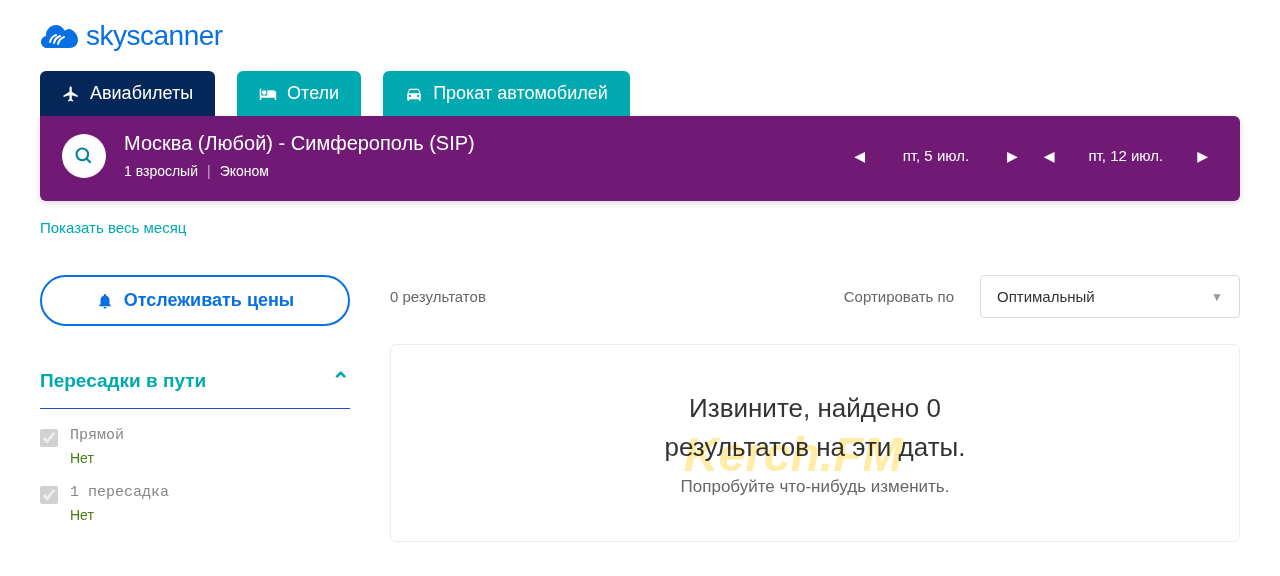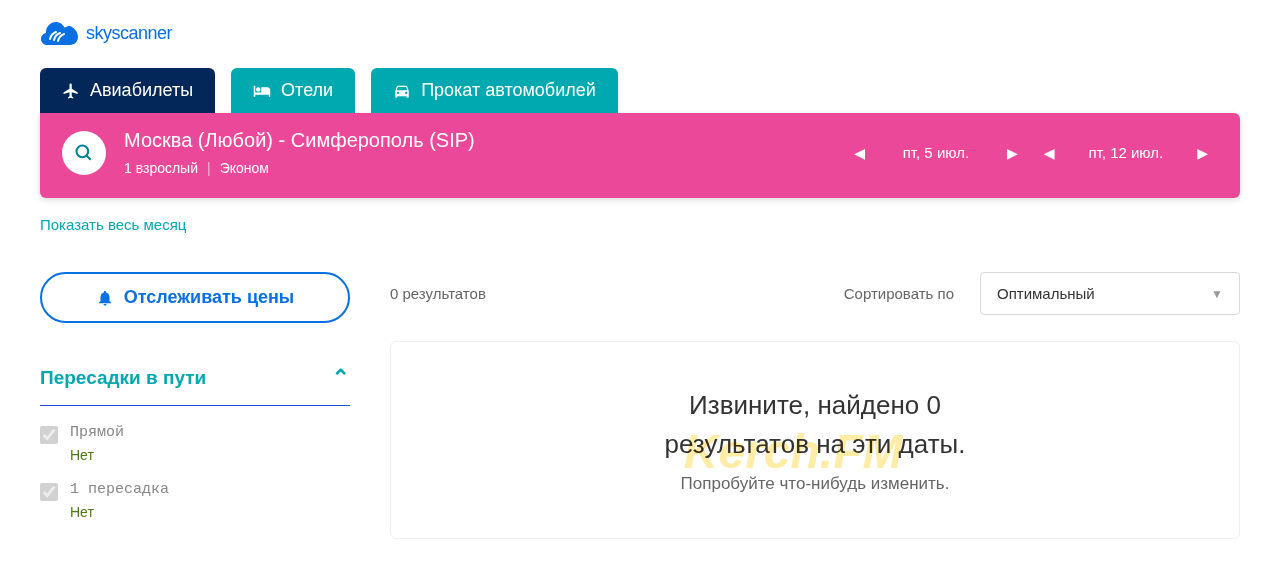--- a/index.html
+++ b/index.html
@@ -1,28 +1,28 @@
 <!DOCTYPE html>
 <html><head>
 <meta charset="utf-8">
 <style>
   * { box-sizing: border-box; margin: 0; padding: 0; }
   body { font-family: -apple-system, BlinkMacSystemFont, "Segoe UI", Arial, sans-serif; background: #fff; color: #333; }
   .container { max-width: 1240px; margin: 0 auto; padding: 0 20px; }
   
   .logo-row { padding: 20px 0 18px 0; }
-  .logo { display: inline-flex; align-items: center; color: #0770e3; font-size: 18px; font-weight: 500; letter-spacing: -0.5px; }
+  .logo { display: inline-flex; align-items: center; color: #0770e3; font-size: 28px; font-weight: 500; letter-spacing: -0.5px; }
   .logo svg { margin-right: 6px; }
   
-  .tabs { display: flex; gap: 16px; }
+  .tabs { display: flex; gap: 22px; }
   .tab { background: #00a8b0; color: #fff; padding: 12px 22px; border-radius: 6px 6px 0 0; font-size: 18px; display: inline-flex; align-items: center; gap: 10px; cursor: pointer; border: none; }
   .tab.active { background: #042759; }
   .tab svg { fill: #fff; width: 18px; height: 18px; }
   
-  .search-bar { background: #ec4899; border-radius: 0 6px 6px 6px; padding: 16px 22px 22px 22px; display: flex; align-items: center; box-shadow: 0 2px 6px rgba(0,0,0,0.15); }
+  .search-bar { background: #701a75; border-radius: 0 6px 6px 6px; padding: 16px 22px 22px 22px; display: flex; align-items: center; box-shadow: 0 2px 6px rgba(0,0,0,0.15); }
   .search-bar.round { border-top-left-radius: 0; }
   .search-icon-circle { width: 44px; height: 44px; background: #fff; border-radius: 50%; display: flex; align-items: center; justify-content: center; margin-right: 18px; flex-shrink: 0; cursor: pointer; }
   .search-icon-circle svg { stroke: #00829c; fill: none; }
   .search-text { color: #fff; flex: 1; }
   .route { font-size: 20px; margin-bottom: 8px; }
   .pax-row { font-size: 14px; display: flex; align-items: center; gap: 9px; }
   .pax-sep { opacity: 0.6; }
   .date-nav { display: flex; align-items: center; color: #fff; gap: 6px; }
   .date-block { display: flex; align-items: center; gap: 6px; }
   .date-arrow { cursor: pointer; padding: 8px 10px; font-size: 14px; user-select: none; }

